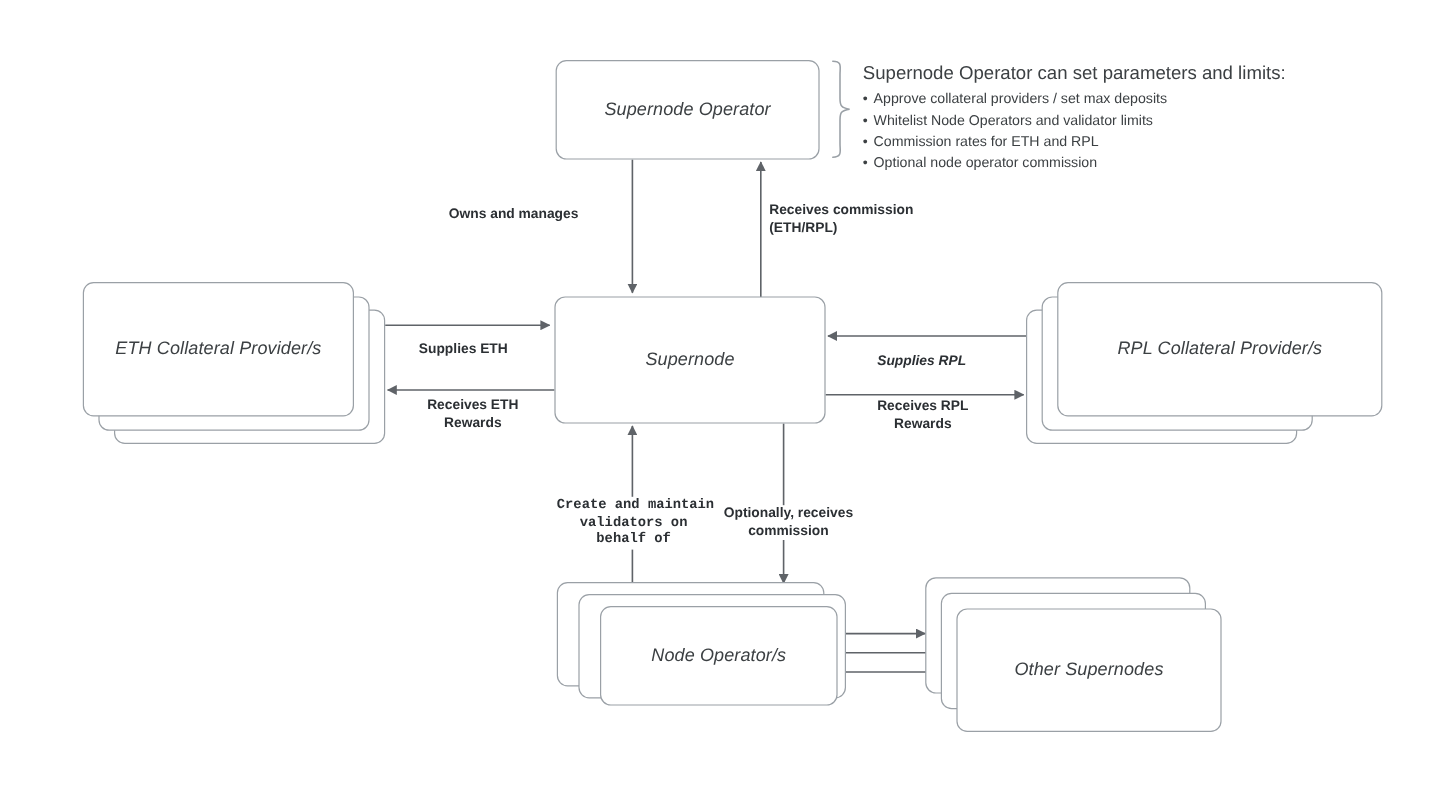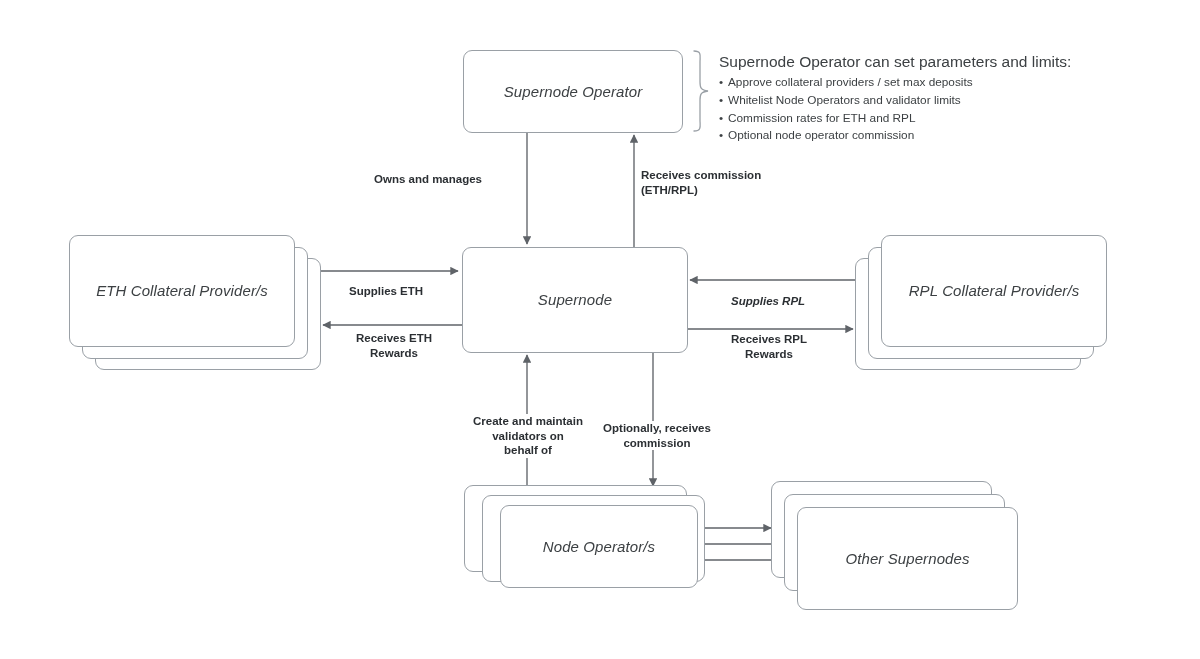--- a/index.html
+++ b/index.html
@@ -170,21 +170,21 @@
   <div class="card back" style="left:95px; top:258px; width:226px; height:112px;"></div>
   <div class="card back" style="left:82px; top:247px; width:226px; height:112px;"></div>
   <div class="card front" style="left:69px; top:235px; width:226px; height:112px;">
     <div class="card-label">
       <span>ETH Collateral Provider/s</span>
     </div>
   </div>
 
   <div class="card back" style="left:855px; top:258px; width:226px; height:112px;"></div>
   <div class="card back" style="left:868px; top:247px; width:226px; height:112px;"></div>
-  <div class="card front" style="left:881px; top:235px; width:226px; height:112px;">
+  <div class="card front" style="left:881px; top:235px; width:271px; height:112px;">
     <div class="card-label">
       <span>RPL Collateral Provider/s</span>
     </div>
   </div>
 
   <div class="card back" style="left:464px; top:485px; width:223px; height:87px;"></div>
   <div class="card back" style="left:482px; top:495px; width:223px; height:87px;"></div>
   <div class="card front" style="left:500px; top:505px; width:198px; height:83px;">
     <div class="card-label">
       <span>Node Operator/s</span>
@@ -219,21 +219,21 @@
 
   <div class="edge-label ctr" style="left:729px; top:273px;font-style:italic;">
     <span>Supplies RPL</span>
   </div>
 
   <div class="edge-label ctr" style="left:715px; top:311px; width:104px;">
     <div>Receives RPL</div>
     <div>Rewards</div>
   </div>
 
-  <div class="edge-label ctr" style="left:462px; top:393px; width:128px;">
+  <div class="edge-label ctr" style="left:462px; top:393px; width:128px;font-family:Liberation Mono, monospace;">
     <div>Create and maintain</div>
     <div>validators on</div>
     <div>behalf of</div>
   </div>
 
   <div class="edge-label ctr" style="left:599px; top:400px; width:112px;">
     <div>Optionally, receives</div>
     <div>commission</div>
   </div>
 

